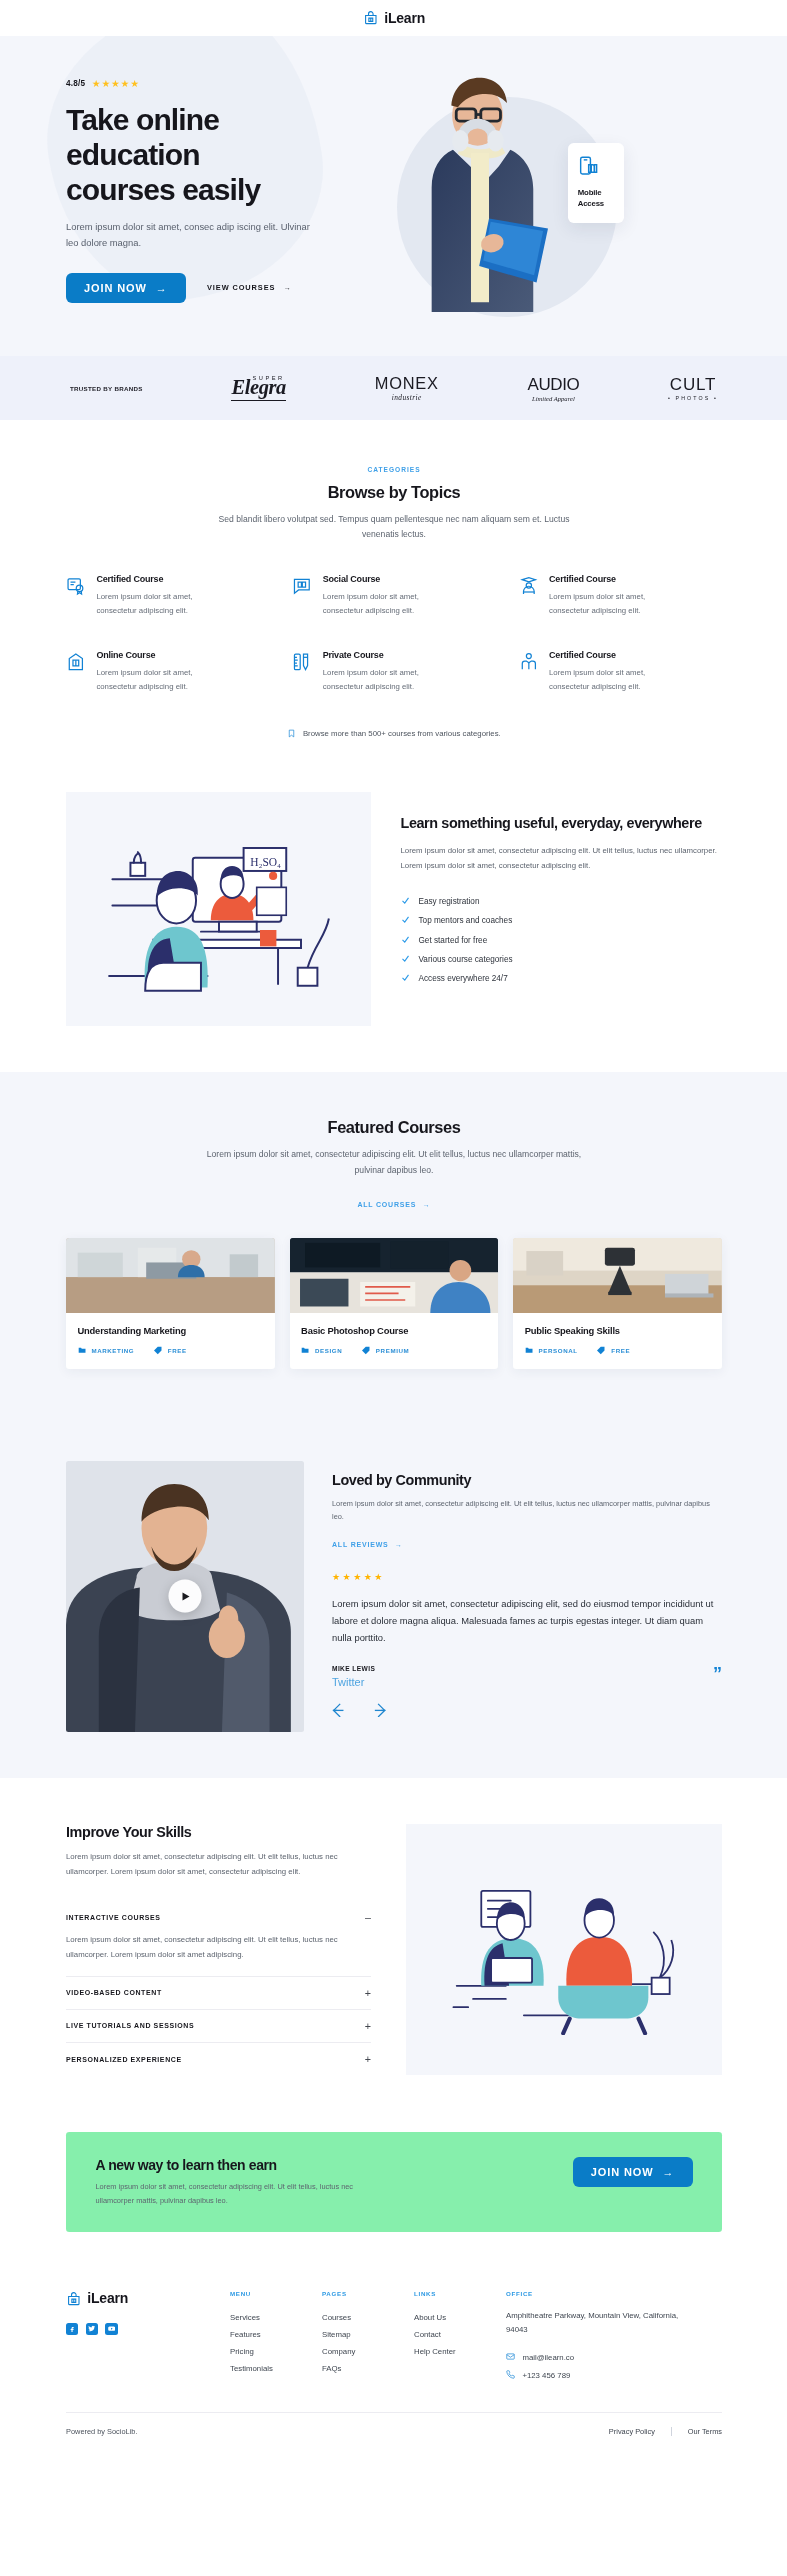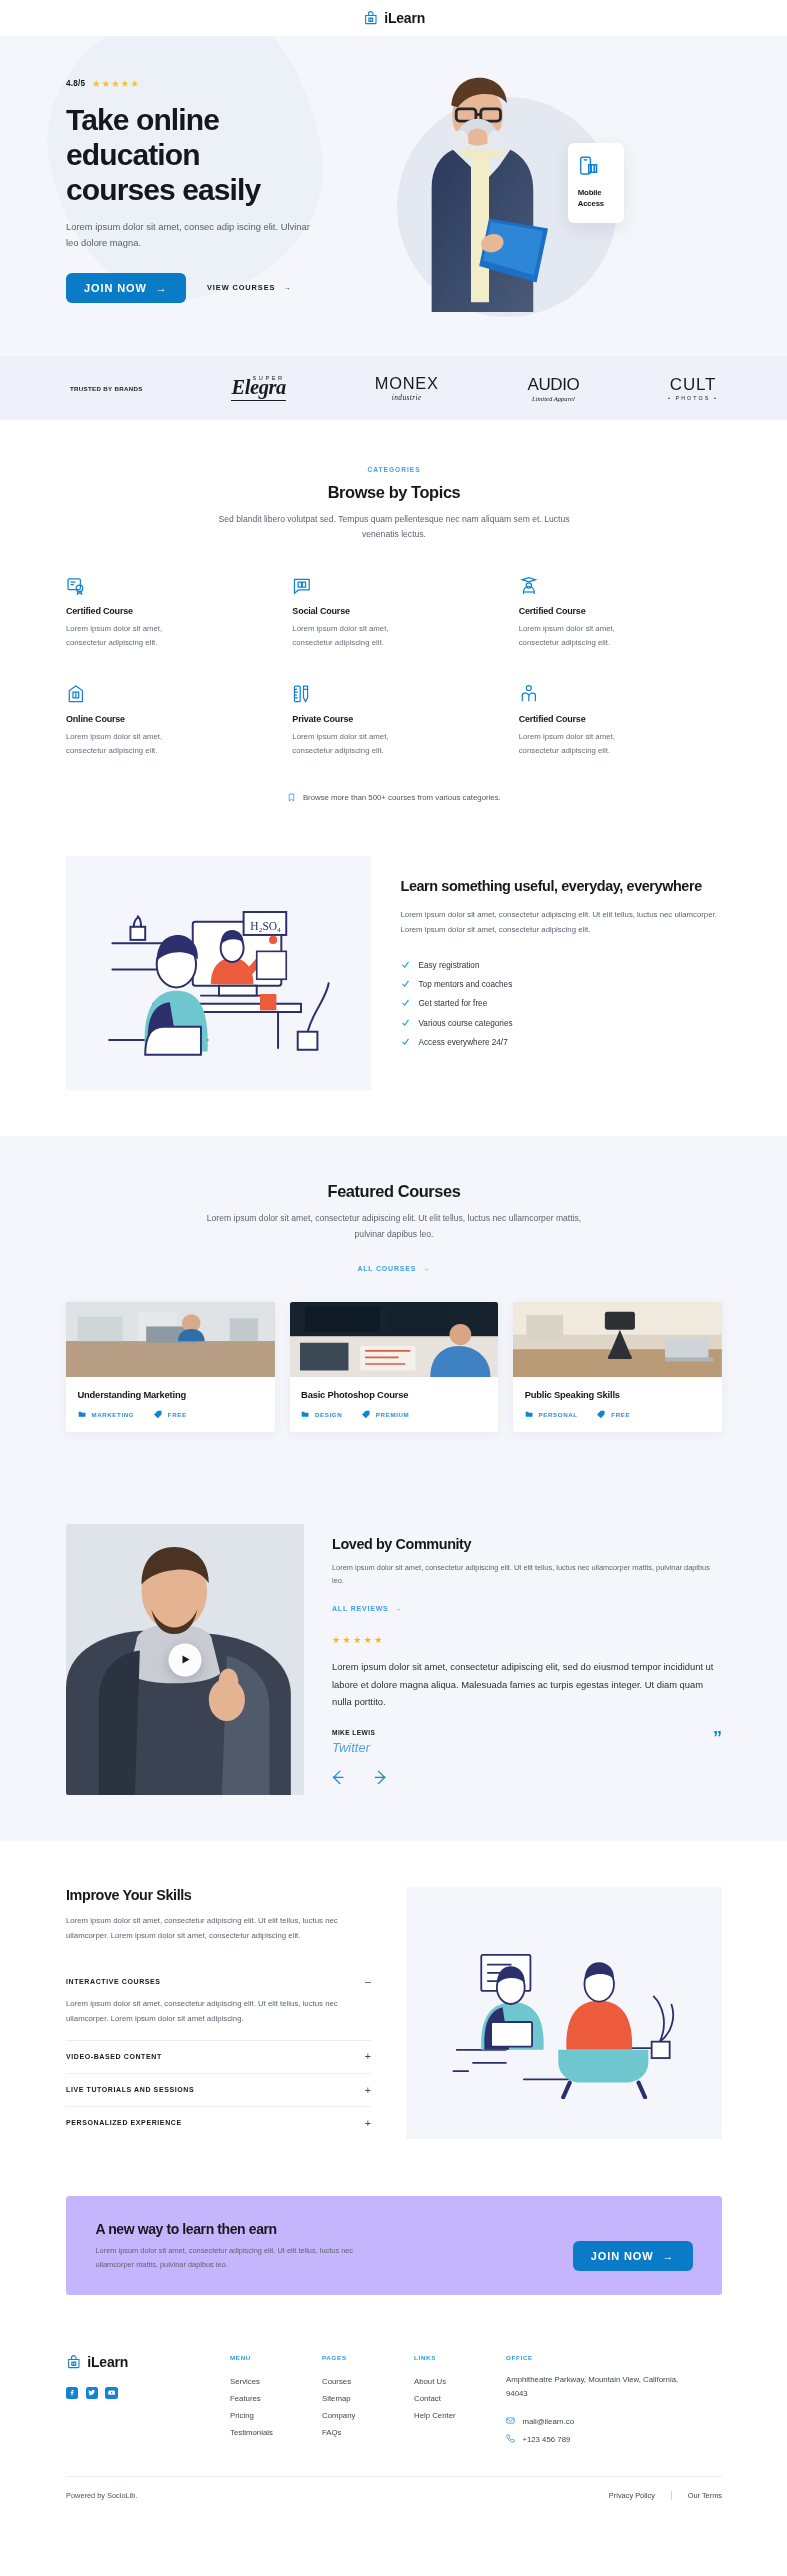--- a/index.html
+++ b/index.html
@@ -145,21 +145,21 @@
     font-size: 7px; font-weight: 700; letter-spacing: 0.8px;
     color: #3fa0e8; text-decoration: none; cursor: pointer;
   }
 
   
   .cat-grid {
     margin-top: 31px;
     display: grid; grid-template-columns: repeat(3, 1fr);
     row-gap: 33px; column-gap: 23px;
   }
-  .cat-item { display: flex; gap: 10.7px; flex-direction: column; }
+  .cat-item { display: flex; gap: 10.7px; }
   .cat-ico { flex: none; width: 19.7px; height: 19.7px; color: #1182d4; margin-top: 1.6px; }
   .cat-name { font-size: 9px; font-weight: 700; color: #17171d; letter-spacing: -0.2px; }
   .cat-text { margin-top: 5.7px; font-size: 7.8px; line-height: 1.75; color: #666d78; max-width: 119px; }
   .cat-foot {
     margin-top: 33px; display: flex; align-items: center; justify-content: center; gap: 6.6px;
   }
   .cat-foot .txt { font-size: 7.8px; color: #4e555f; }
 
   
   .split { display: flex; gap: 29.5px; align-items: flex-start; }
@@ -202,21 +202,21 @@
     box-shadow: 0 3.3px 11.5px rgba(0,0,0,.18); cursor: pointer;
   }
   .play-btn .tri { width: 0; height: 0; border-left: 7.4px solid #1b1b1f; border-top: 4.9px solid transparent; border-bottom: 4.9px solid transparent; margin-left: 2.5px; }
   .testi-body { flex: 1; padding-top: 11.5px; }
   .testi-title { font-size: 14.4px; font-weight: 700; letter-spacing: -0.4px; color: #17171d; }
   .testi-lead { margin-top: 9px; font-size: 7.4px; line-height: 1.8; color: #5d646f; }
   .testi-stars { margin-top: 21.3px; color: #ffb400; font-size: 9px; letter-spacing: 2.5px; }
   .testi-quote { margin-top: 13px; font-size: 9.4px; line-height: 1.85; color: #2a2f38; }
   .testi-foot { margin-top: 18px; display: flex; align-items: flex-start; justify-content: space-between; }
   .testi-author { font-size: 6.6px; font-weight: 700; letter-spacing: 0.4px; color: #17171d; }
-  .testi-source { margin-top: 4.1px; font-size: 13px; color: #4ea4e0; font-style: italic; }
+  .testi-source { margin-top: 4.1px; font-size: 11px; color: #4ea4e0; }
   .quote-mark { color: #1182d4; font-size: 18px; font-weight: 700; line-height: 1; }
   .testi-nav { margin-top: 14.8px; display: flex; gap: 11.5px; color: #1f86cf; }
   .nav-arrow { cursor: pointer; }
 
   
   .skills { padding: 46px 0 49px; }
   .skills-row { display: flex; gap: 35px; }
   .skills-left { width: 305px; }
   .skills-title { font-size: 14.4px; font-weight: 700; letter-spacing: -0.4px; color: #17171d; }
   .skills-text { margin-top: 10.7px; font-size: 7.8px; line-height: 1.9; color: #5d646f; }
@@ -227,23 +227,23 @@
     padding: 10.7px 0; cursor: pointer;
   }
   .acc-label { font-size: 7px; font-weight: 700; letter-spacing: 0.6px; color: #17171d; }
   .acc-sign { font-size: 10.7px; color: #43474f; line-height: 1; }
   .acc-panel { padding: 0 0 13px; font-size: 7.8px; line-height: 1.9; color: #5d646f; }
   .skills-media { flex: 1; background: #f4f6fb; display: flex; align-items: center; justify-content: center; }
 
   
   .cta-wrap { padding: 8.2px 0 44px; }
   .cta {
-    background: #c4b5fd; border-radius: 3.3px;
+    background: #86efac; border-radius: 3.3px;
     padding: 24.6px 29.5px;
-    display: flex; align-items: flex-end; justify-content: space-between; gap: 24.6px;
+    display: flex; align-items: flex-start; justify-content: space-between; gap: 24.6px;
   }
   .cta-title { font-size: 14px; font-weight: 700; letter-spacing: -0.4px; color: #17171d; }
   .cta-text { margin-top: 7.4px; font-size: 7.4px; line-height: 1.8; color: #5d646f; max-width: 271px; }
 
   
   .footer { padding: 14.8px 0 0; }
   .footer-row { display: flex; }
   .f-brand { width: 164px; }
   .f-socials { margin-top: 16.4px; display: flex; gap: 7.4px; }
   .soc {

